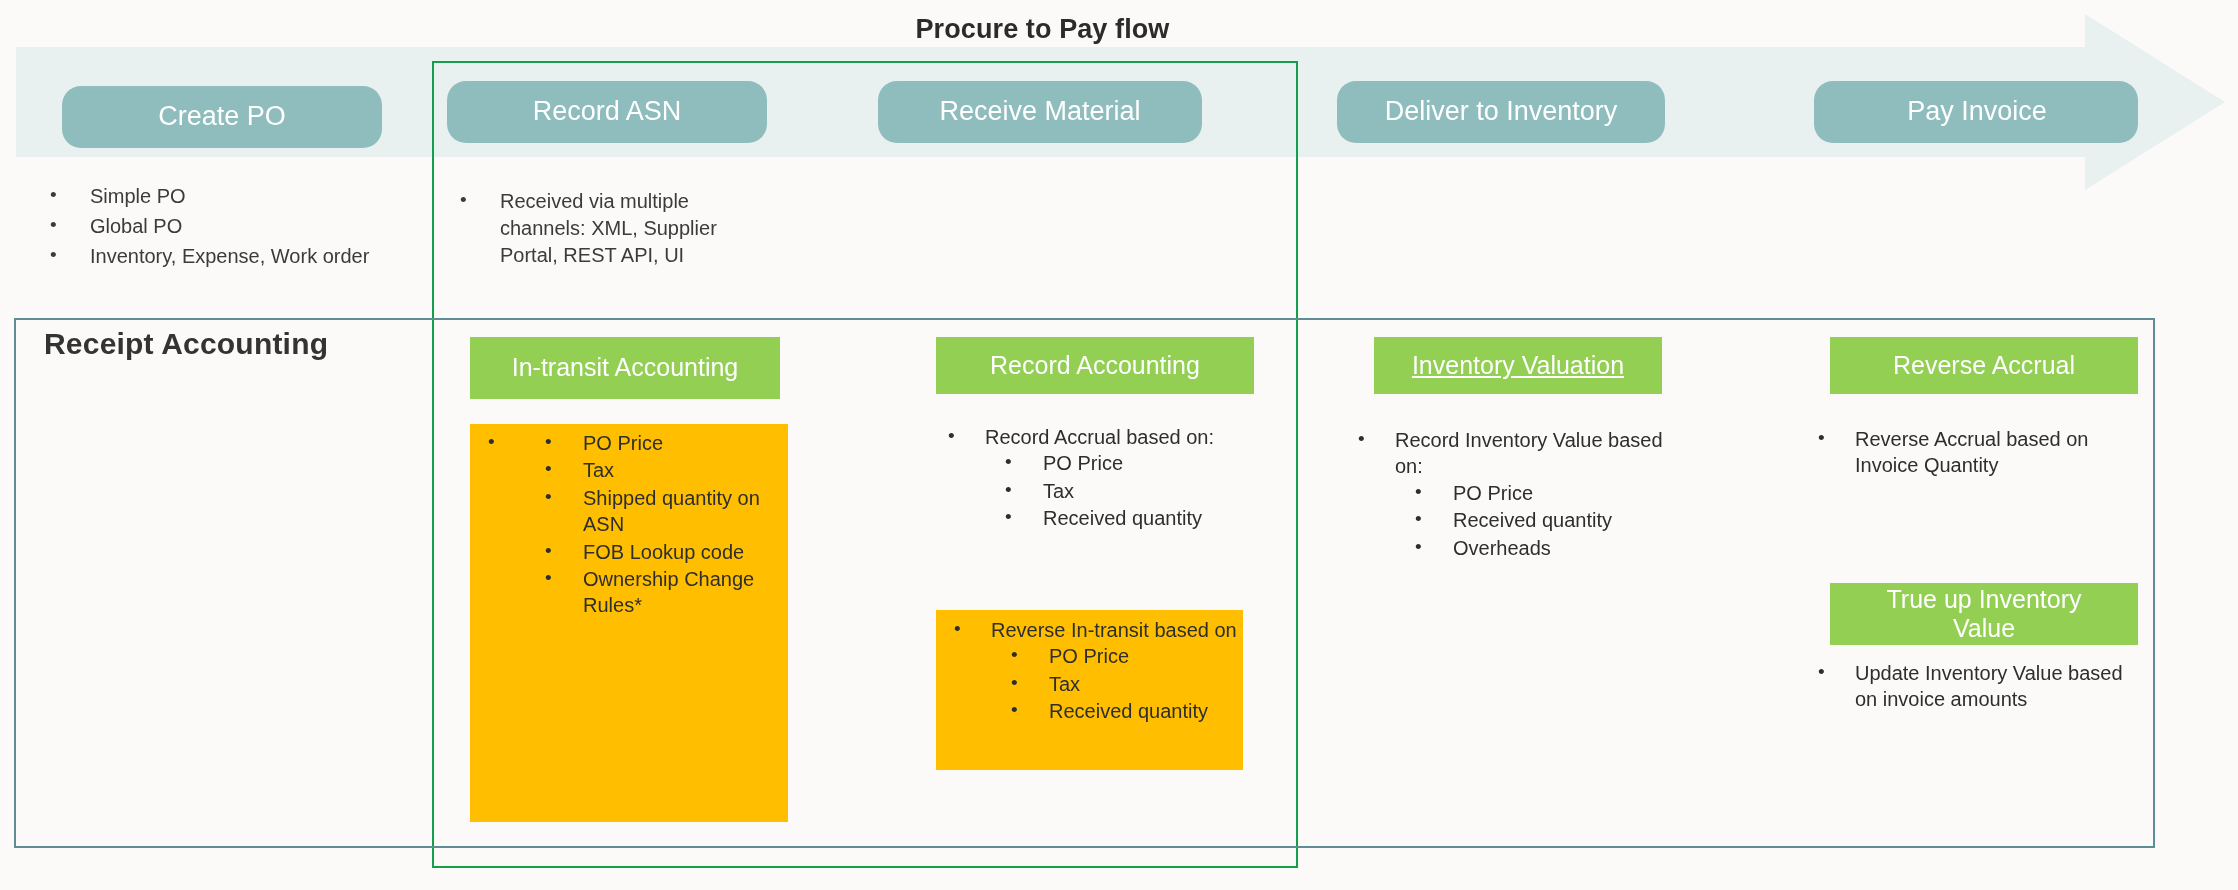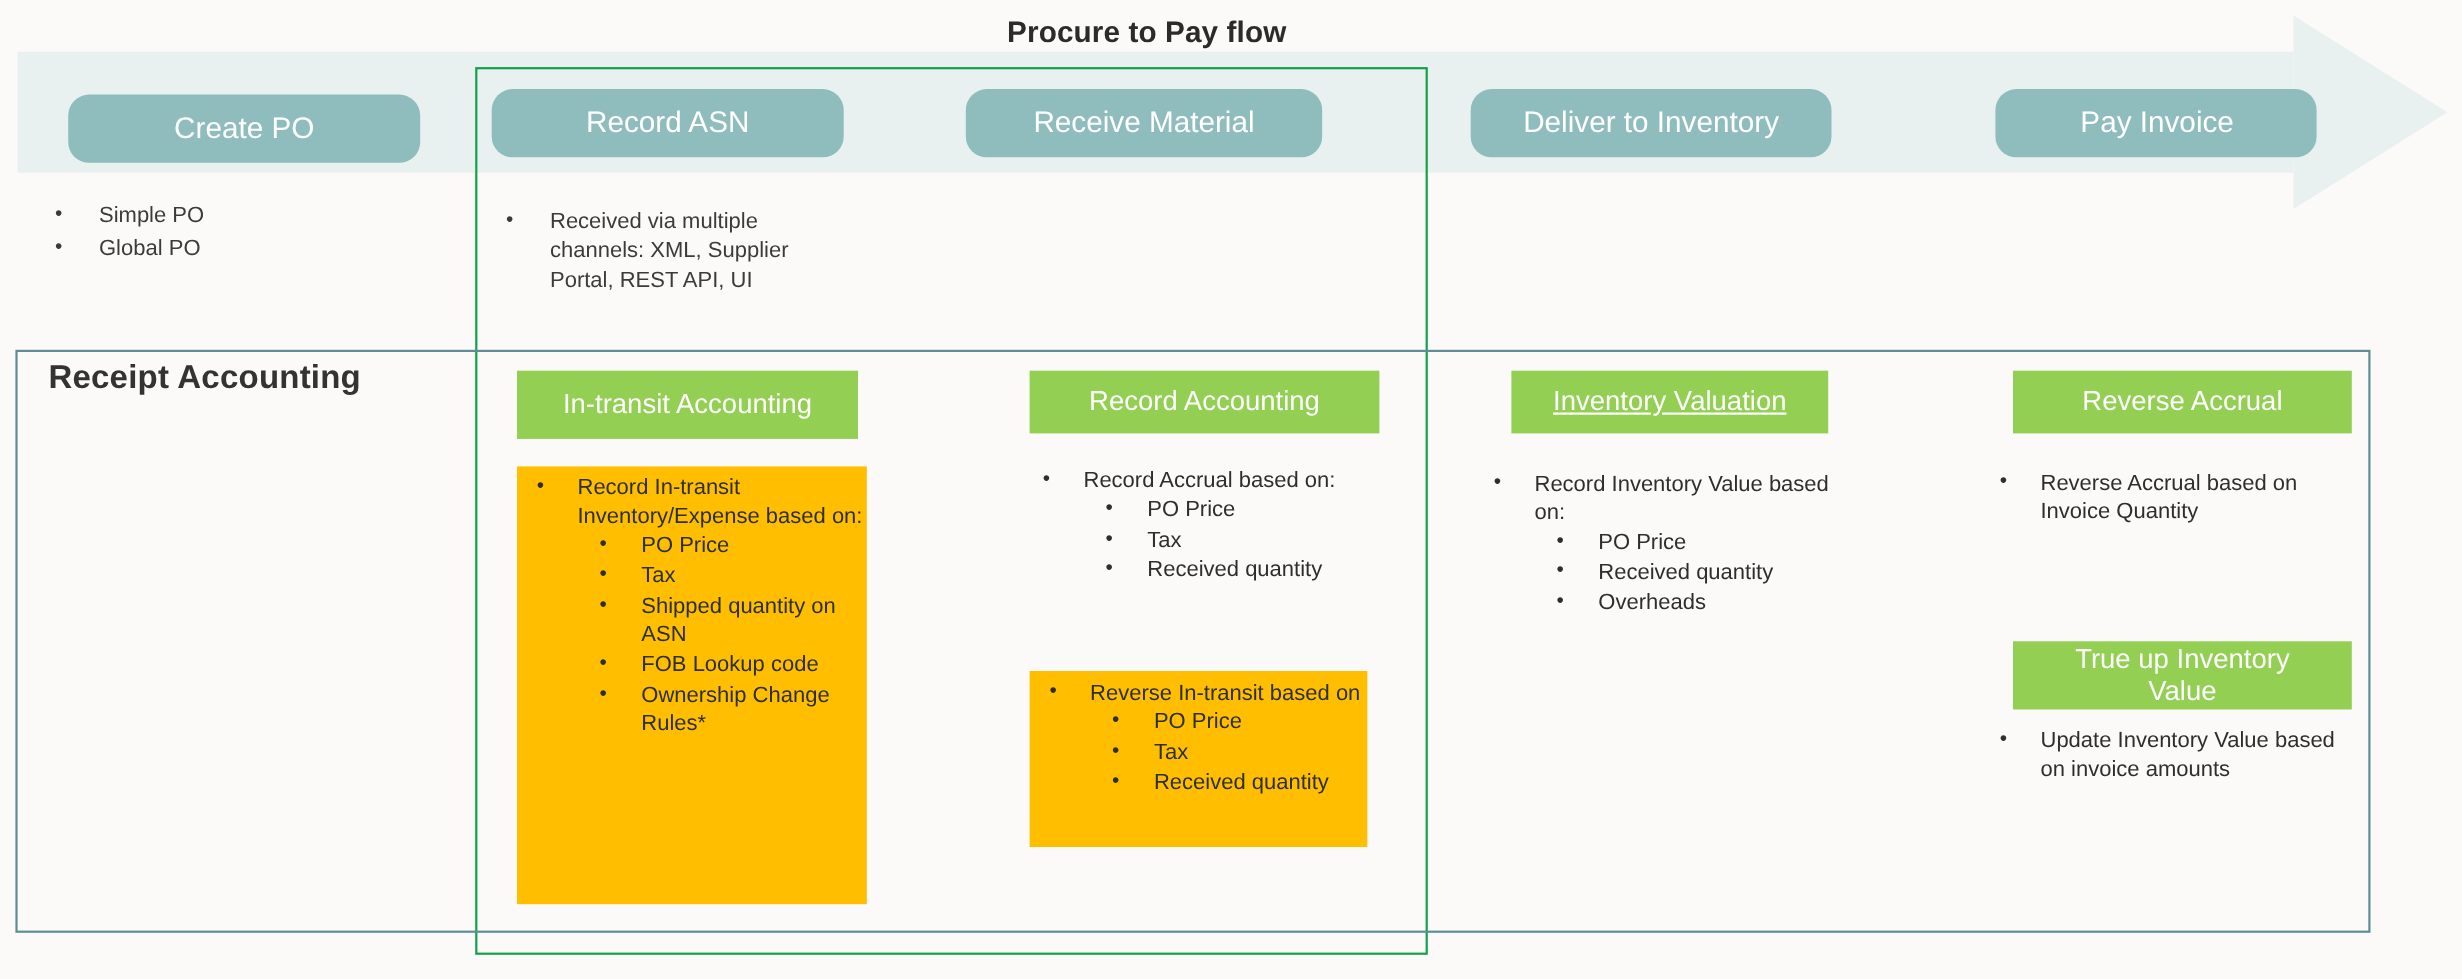--- a/index.html
+++ b/index.html
@@ -42,21 +42,21 @@
     display: flex; align-items: center; justify-content: center;
     text-align: center;
     font-size: 27px;
     line-height: 1.15;
     padding: 4px 10px;
   }
   .chip-create-po     { left: 62px;   top: 86px;  width: 320px; height: 62px; }
   .chip-record-asn    { left: 447px;  top: 81px;  width: 320px; height: 62px; }
   .chip-receive-mat   { left: 878px;  top: 81px;  width: 324px; height: 62px; }
   .chip-deliver-inv   { left: 1337px; top: 81px;  width: 328px; height: 62px; }
-  .chip-pay-invoice   { left: 1814px; top: 81px;  width: 292px; height: 62px; padding-left: 12px; }
+  .chip-pay-invoice   { left: 1814px; top: 81px;  width: 324px; height: 62px; padding-left: 12px; }
 
   
   .green-lane {
     position: absolute; left: 432px; top: 61px;
     width: 866px; height: 807px;
     border: 2px solid #12A04B;
     background: transparent;
     pointer-events: none;
   }
 
@@ -159,38 +159,38 @@
   <div class="chip chip-receive-mat">Receive Material</div>
   <div class="chip chip-deliver-inv">Deliver to Inventory</div>
   <div class="chip chip-pay-invoice">Pay Invoice</div>
 
   <div class="green-lane"></div>
 
   <div class="note note-create-po">
     <ul>
       <li>Simple PO</li>
       <li>Global PO</li>
+      <li>Inventory, Expense, Work order</li>
     </ul>
   </div>
 
   <div class="note note-asn">
     <ul>
       <li>Received via multiple channels: XML, Supplier Portal, REST API, UI</li>
     </ul>
   </div>
 
   <div class="ra-panel"></div>
   <div class="ra-title">Receipt Accounting</div>
 
   <div class="gh gh-intransit">In-transit Accounting</div>
   <div class="orange orange-intransit"></div>
   <div class="blk blk-intransit">
     <ul>
       <li>
-        <span>Record In-transit Inventory/Expense based on:</span>
         <ul>
           <li>PO Price</li>
           <li>Tax</li>
           <li>Shipped quantity on ASN</li>
           <li>FOB Lookup code</li>
           <li>Ownership Change Rules*</li>
         </ul>
       </li>
     </ul>
   </div>

